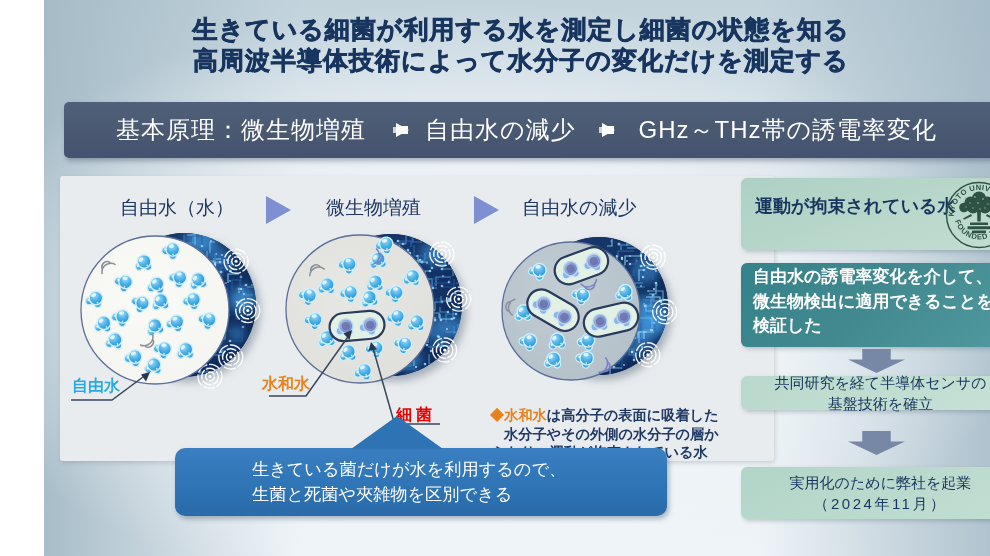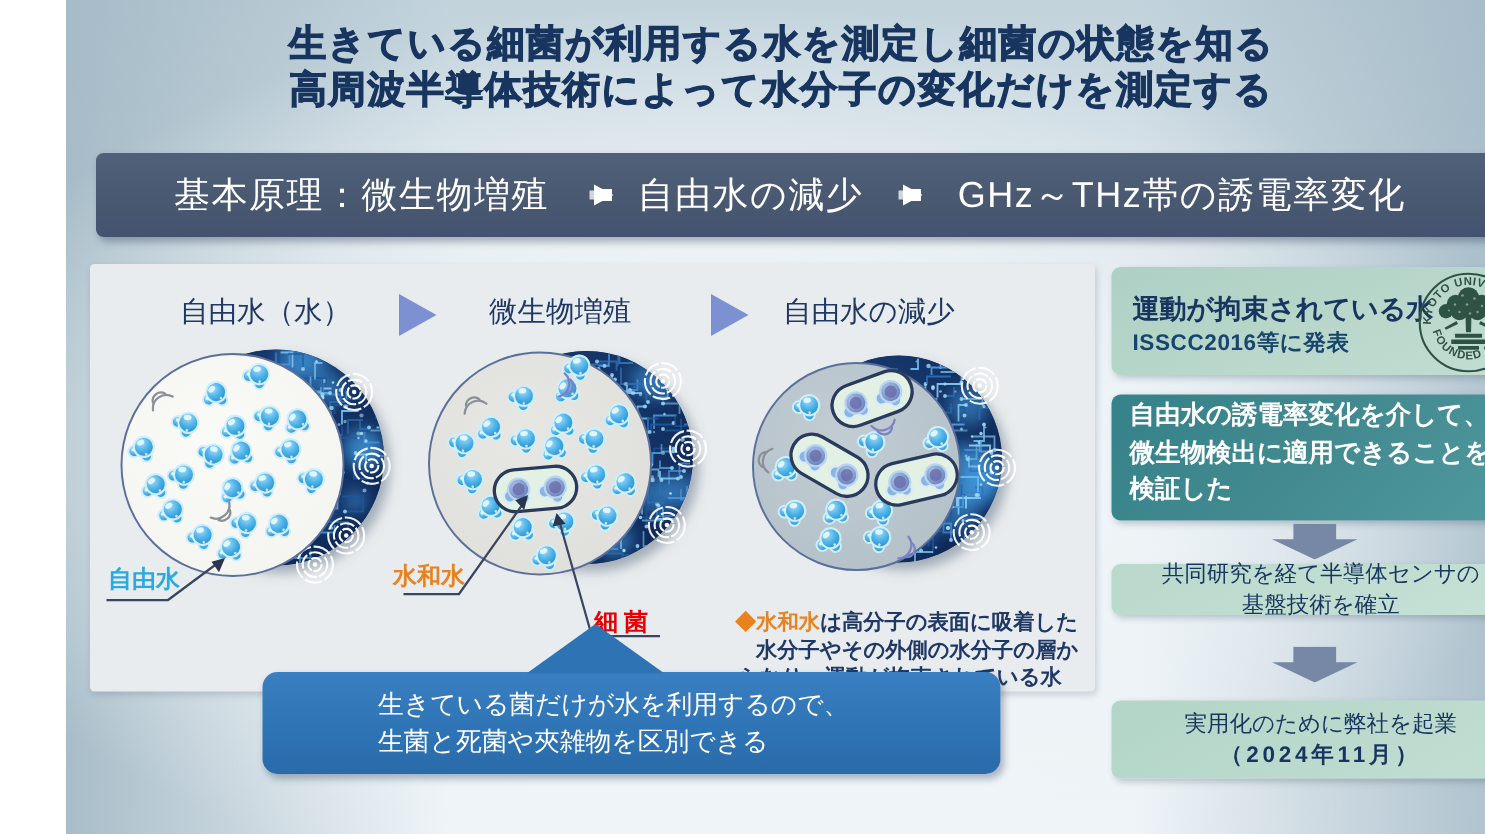--- a/index.html
+++ b/index.html
@@ -9,21 +9,21 @@
  radial-gradient(ellipse 760px 420px at 44% 55%, rgba(251,252,253,.9) 0%, rgba(240,245,248,.75) 38%, rgba(228,237,242,0) 72%),
  linear-gradient(90deg, rgba(164,186,198,.95) 0%, rgba(168,189,200,0) 26%, rgba(168,189,200,0) 72%, rgba(160,183,196,.95) 100%),
  linear-gradient(180deg,#c2d3dc 0%,#d4e0e7 28%,#e7eef2 55%,#eff4f8 100%); margin-left: 44px;}
 .abs{position:absolute;}
 #title{left:0;top:14px;width:954px;text-align:center;color:#17355e;font-weight:bold;font-size:25px;line-height:31px;letter-spacing:1px;-webkit-text-stroke:0.7px #17355e;}
 #banner{left:20px;top:102px;width:957px;height:56px;background:linear-gradient(180deg,#50607a 0%,#4a5971 55%,#445270 100%);border-radius:5px;box-shadow:2px 3px 5px rgba(40,55,80,.35);color:#fff;font-size:24px;letter-spacing:1px;display:flex;align-items:center;}
 #banner .t{white-space:nowrap;}
 .warrow{display:inline-block;width:0;height:0;border-style:solid;border-width:7px 0 7px 13px;border-color:transparent transparent transparent #fff;position:relative;margin-left:4px;}
 .warrow::before{content:"";position:absolute;left:-10px;top:-3.6px;width:9px;height:7.2px;background:#fff;}
 .warrow::after{content:"";position:absolute;left:-16px;top:-3px;width:4px;height:6px;background:#fff;opacity:.75;}
-#panel{left:16px;top:176px;width:670px;height:285px;background:#e9ecee;border-radius:3px;box-shadow:1px 2px 4px rgba(90,105,125,.25);}
+#panel{left:16px;top:176px;width:670px;height:285px;background:#e9ecee;border-radius:3px;box-shadow:1px 2px 4px rgba(90,105,125,.25);padding-left:44px;}
 .hdr{position:absolute;top:19px;color:#1f3864;font-size:19px;white-space:nowrap;}
 .tri{position:absolute;top:20px;width:0;height:0;border-style:solid;border-width:14px 0 14px 25px;border-color:transparent transparent transparent #7d90d2;}
 .lbl{position:absolute;font-weight:bold;font-size:16px;white-space:nowrap;}
 .bullet{position:absolute;font-weight:bold;font-size:15.3px;line-height:18px;color:#1f3864;white-space:nowrap;}
 .bullet.r{font-size:14.2px;line-height:18.5px;}
 #callout{left:131px;top:448px;width:492px;height:68px;background:linear-gradient(180deg,#3a7fc1 0%,#2e74b5 60%,#2a6aa8 100%);border-radius:10px;box-shadow:2px 3px 5px rgba(40,60,90,.35);color:#fff;font-size:17.2px;line-height:24.6px;}
 #callout .txt{position:absolute;left:77px;top:9px;}
 #callout .tip{position:absolute;left:176px;top:-32px;width:0;height:0;border-style:solid;border-width:0 46px 33px 46px;border-color:transparent transparent #2e74b5 transparent;}
 .rbox{position:absolute;left:697px;width:279px;border-radius:6px;}
 #rb1{top:178px;height:72px;background:linear-gradient(160deg,#aed0c4 0%,#b9d7cb 55%,#c3ded2 100%);box-shadow:2px 2px 4px rgba(70,90,110,.3);}
@@ -657,21 +657,20 @@
     <div class="bullet r" style="left:430px;top:230px;"><span style="color:#e8821e;">◆水和水</span>は高分子の表面に吸着した<br><span style="margin-left:14px;"></span>水分子やその外側の水分子の層か<br><span style="margin-left:2px;"></span>らなり、運動が拘束されている水</div>
   </div>
 
   <div id="callout" class="abs">
       <div class="tip"></div>
       <div class="txt">生きている菌だけが水を利用するので、<br>生菌と死菌や夾雑物を区別できる</div>
     </div>
 
   <div id="rb1" class="rbox">
       <div class="l1">運動が拘束されている水</div>
-      <div class="l2">ISSCC2016等に発表</div>
     <svg width="68" height="68" viewBox="0 0 68 68" style="position:absolute;left:204px;top:3px;">
         <defs>
 <path id="arcT" d="M 9 34 A 25 25 0 1 1 59 34" fill="none"></path>
 <path id="arcB" d="M 9.5 34 A 24.5 24.5 0 0 0 58.5 34" fill="none"></path>
 </defs>
 <circle cx="34" cy="34" r="32.5" fill="none" stroke="#2e5243" stroke-width="1.4"></circle>
 <text font-family="Liberation Sans,sans-serif" font-size="7.6" font-weight="bold" fill="#2e5243" letter-spacing="0.4"><textPath href="#arcT" startOffset="50%" text-anchor="middle">KYOTO UNIVERSITY</textPath></text>
 <text font-family="Liberation Sans,sans-serif" font-size="7.6" font-weight="bold" fill="#2e5243" letter-spacing="0.7"><textPath href="#arcB" startOffset="50%" text-anchor="middle">FOUNDED 1897</textPath></text>
 <g fill="#2e5243">
 <path d="M 32 27 l 0.3 13.5 h 3.4 l 0.3 -13.5 z"></path>
@@ -703,15 +702,15 @@
 </g>
       </svg>
   </div>
   <div id="rb2" class="rbox">自由水の誘電率変化を介して、<br>微生物検出に適用できることを<br>検証した</div>
   <div class="darrow" style="top:349px;"></div>
   <div id="rb3" class="rbox">
       <div>共同研究を経て半導体センサの<br>基盤技術を確立</div>
     </div>
   <div class="darrow" style="top:431px;"></div>
   <div id="rb4" class="rbox">
-      <div>実用化のために弊社を起業<br><span style="letter-spacing:2.5px;font-weight:bold;">（2024年11月）</span></div>
+      <div>実用化のために弊社を起業<br><span style="letter-spacing:2.5px;">（2024年11月）</span></div>
     </div>
 </div>
 
 </body></html>

